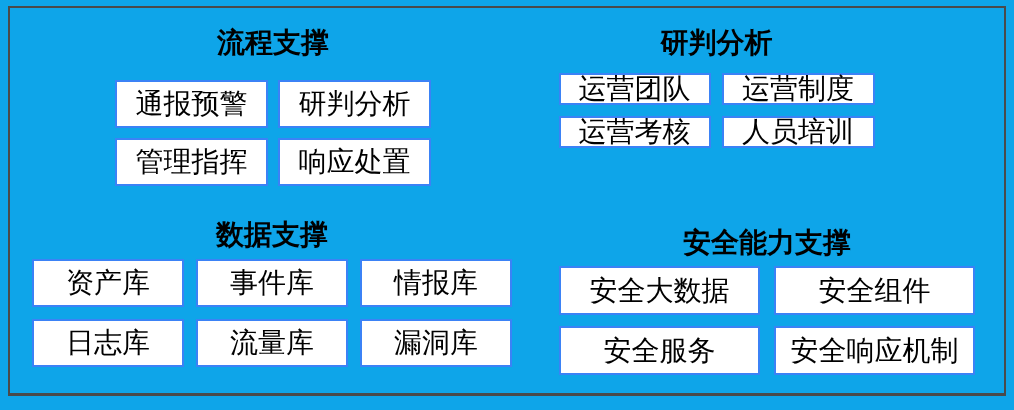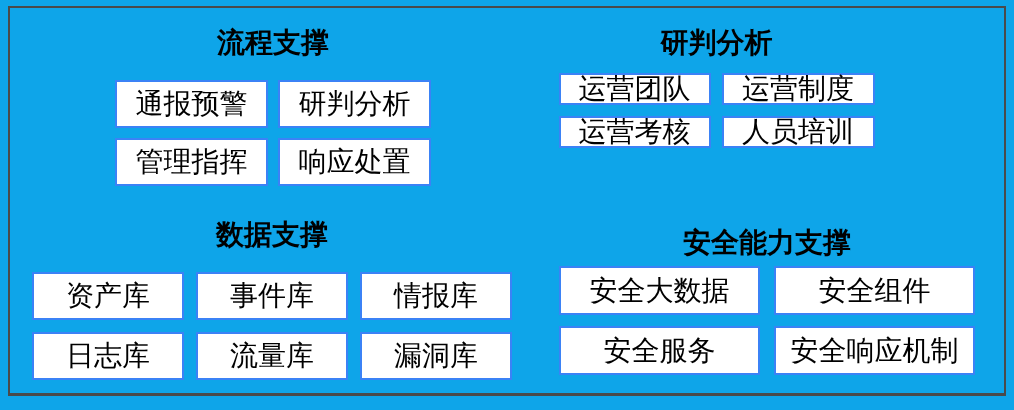--- a/index.html
+++ b/index.html
@@ -56,21 +56,21 @@
 
   #sec-process { left: 115px; top: 28px; width: 316px; }
   #sec-process .grid { grid-template-columns: 153px 153px; gap: 10px; margin-top: 22px; }
   #sec-process .box { height: 48px; }
 
   #sec-management { left: 558px; top: 28px; width: 317px; }
   #sec-management .grid { grid-template-columns: 152px 153px; gap: 11px; margin-top: 15px; }
   #sec-management .box { height: 32px; }
 
   #sec-data { left: 32px; top: 220px; width: 480px; text-align: right; }
-  #sec-data .grid { grid-template-columns: 152px 152px 152px; gap: 12px; margin-top: 22px; }
+  #sec-data .grid { grid-template-columns: 152px 152px 152px; gap: 12px; margin-top: 9px; }
   #sec-data .box { height: 48px; }
 
   #sec-security { left: 559px; top: 228px; width: 416px; }
   #sec-security .grid { grid-template-columns: 201px 201px; gap: 11px 14px; margin-top: 8px; }
   #sec-security .box { height: 49px; }
 </style>
 </head>
 <body>
 
 <div class="canvas">

